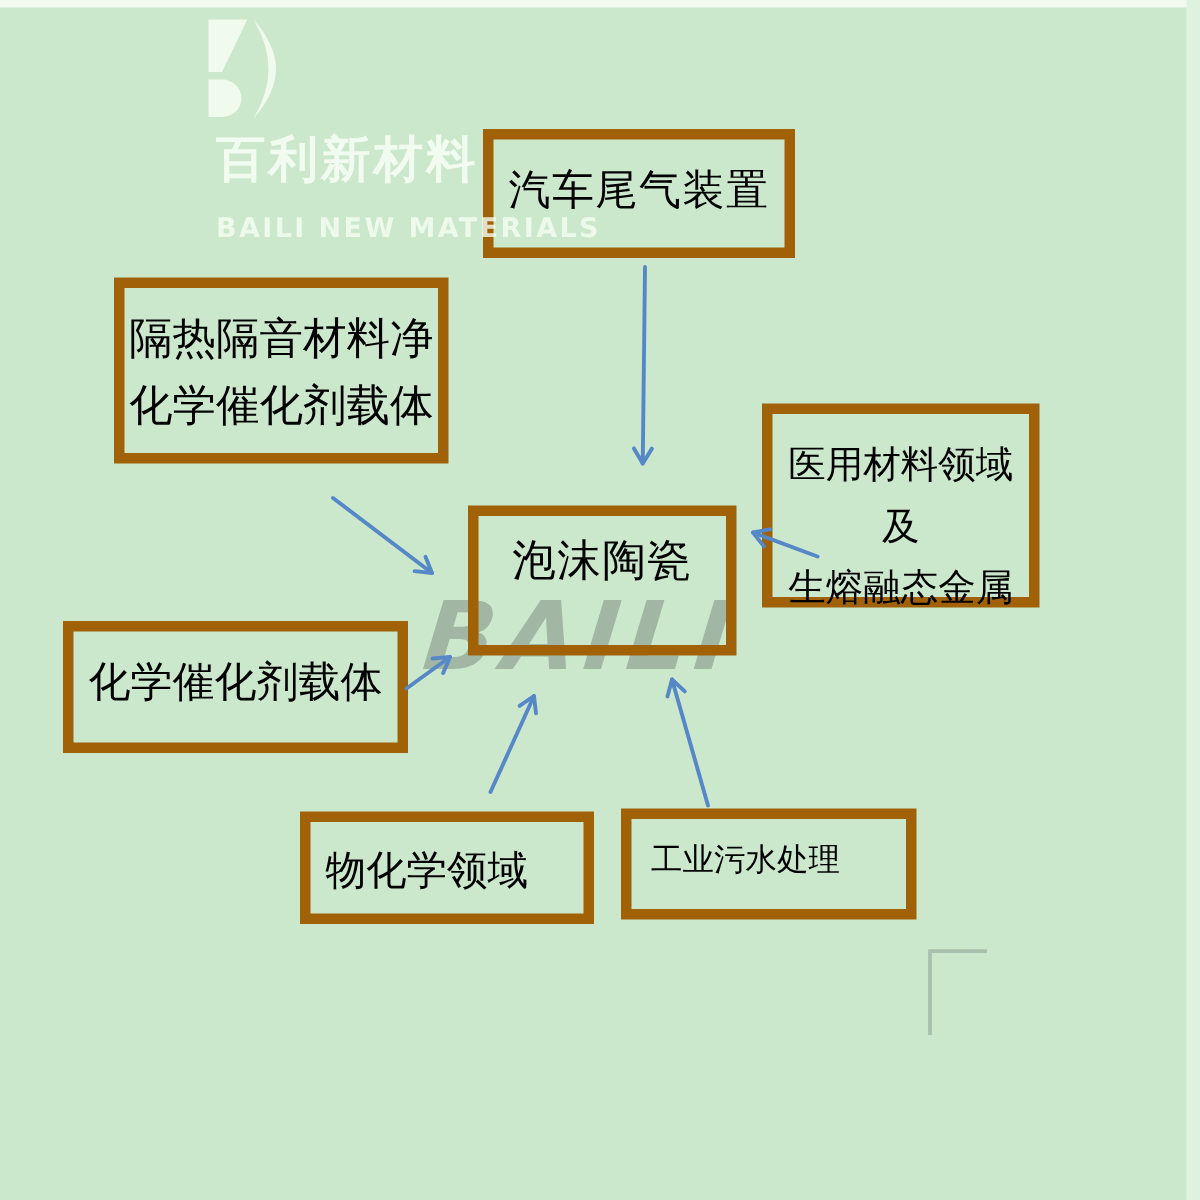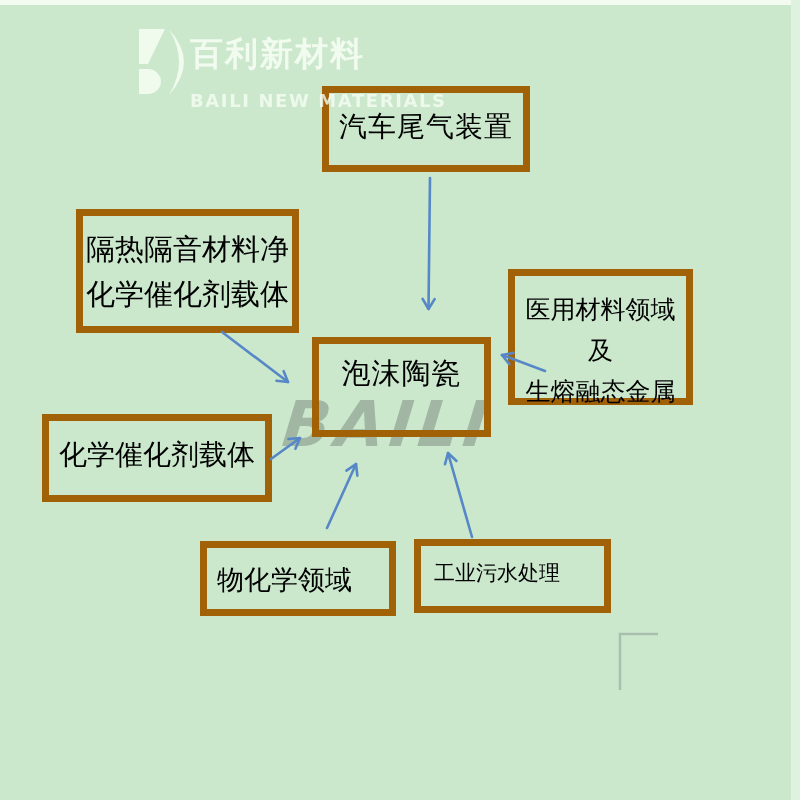--- a/index.html
+++ b/index.html
@@ -4,37 +4,37 @@
 <style>
   html,body{margin:0;padding:0;}
   body{width:800px;height:800px;font-family:"DejaVu Sans","Liberation Sans",sans-serif;}
   .canvas{position:relative;width:800px;height:800px;background:#cbe8cd;overflow:hidden;}
 
   
   .strip-top{position:absolute;left:0;top:0;width:800px;height:5px;background:#f3faf0;z-index:6;}
   .strip-right{position:absolute;right:0;top:0;width:9px;height:800px;background:#dff2e0;z-index:6;}
 
   
-  .logo{position:absolute;left:138px;top:28px;z-index:5;display:flex;}
+  .logo{position:absolute;left:138px;top:12px;z-index:5;display:flex;flex-direction:column;}
   .logo-mark{width:46px;height:68px;}
   .logo-text{margin-left:6px;}
   .logo-title{color:#f2fbef;font-size:33px;font-weight:bold;letter-spacing:2px;line-height:1.2;margin-top:6px;}
   .logo-subtitle{color:rgba(245,253,243,0.8);font-size:18px;font-weight:600;letter-spacing:1.6px;margin-top:16px;}
 
   
   .watermark{position:absolute;left:283px;top:388px;z-index:1;
     font-size:63px;font-weight:bold;font-style:italic;letter-spacing:5px;
     color:rgba(120,134,124,0.5);transform:skewX(-6deg);}
 
   
   .node{position:absolute;border:7px solid #a16207;color:#000;z-index:2;box-sizing:border-box;
     text-align:center;background:transparent;}
   .node .ln{display:block;}
   #node-exhaust   {left:322px;top:86px;width:208px;height:86px;font-size:28px;padding-top:15px;letter-spacing:1px;}
-  #node-insulation{left:76px;top:185px;width:223px;height:124px;font-size:29px;line-height:45px;padding-top:11px;margin-top:24px;}
+  #node-insulation{left:76px;top:185px;width:223px;height:124px;font-size:29px;line-height:45px;padding-top:11px;}
   #node-medical   {left:508px;top:269px;width:185px;height:136px;font-size:25px;line-height:41px;padding-top:13px;}
   #node-center    {left:312px;top:337px;width:179px;height:100px;font-size:29px;padding-top:10px;letter-spacing:1px;}
   #node-catalyst  {left:42px;top:414px;width:230px;height:88px;font-size:28px;padding-top:15px;}
   #node-biochem   {left:200px;top:541px;width:196px;height:75px;font-size:27px;padding-top:14px;text-align:left;padding-left:10px;}
   #node-sewage    {left:414px;top:539px;width:197px;height:74px;font-size:21px;padding-top:13px;text-align:left;padding-left:13px;}
 
   
   .arrows{position:absolute;left:0;top:0;width:800px;height:800px;z-index:3;pointer-events:none;}
 </style>
 </head>

